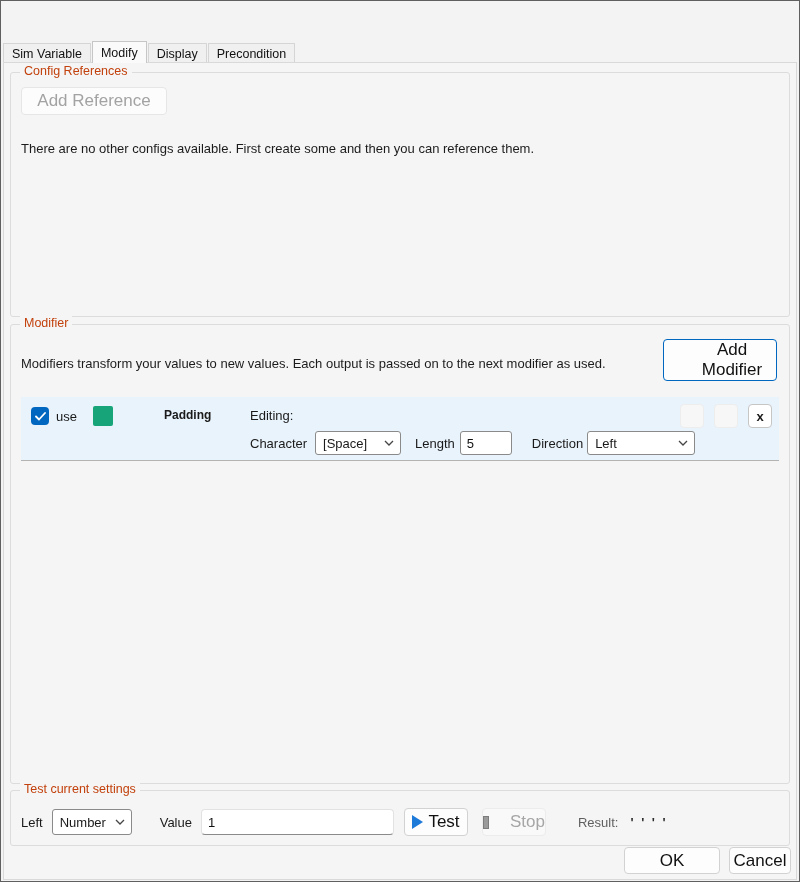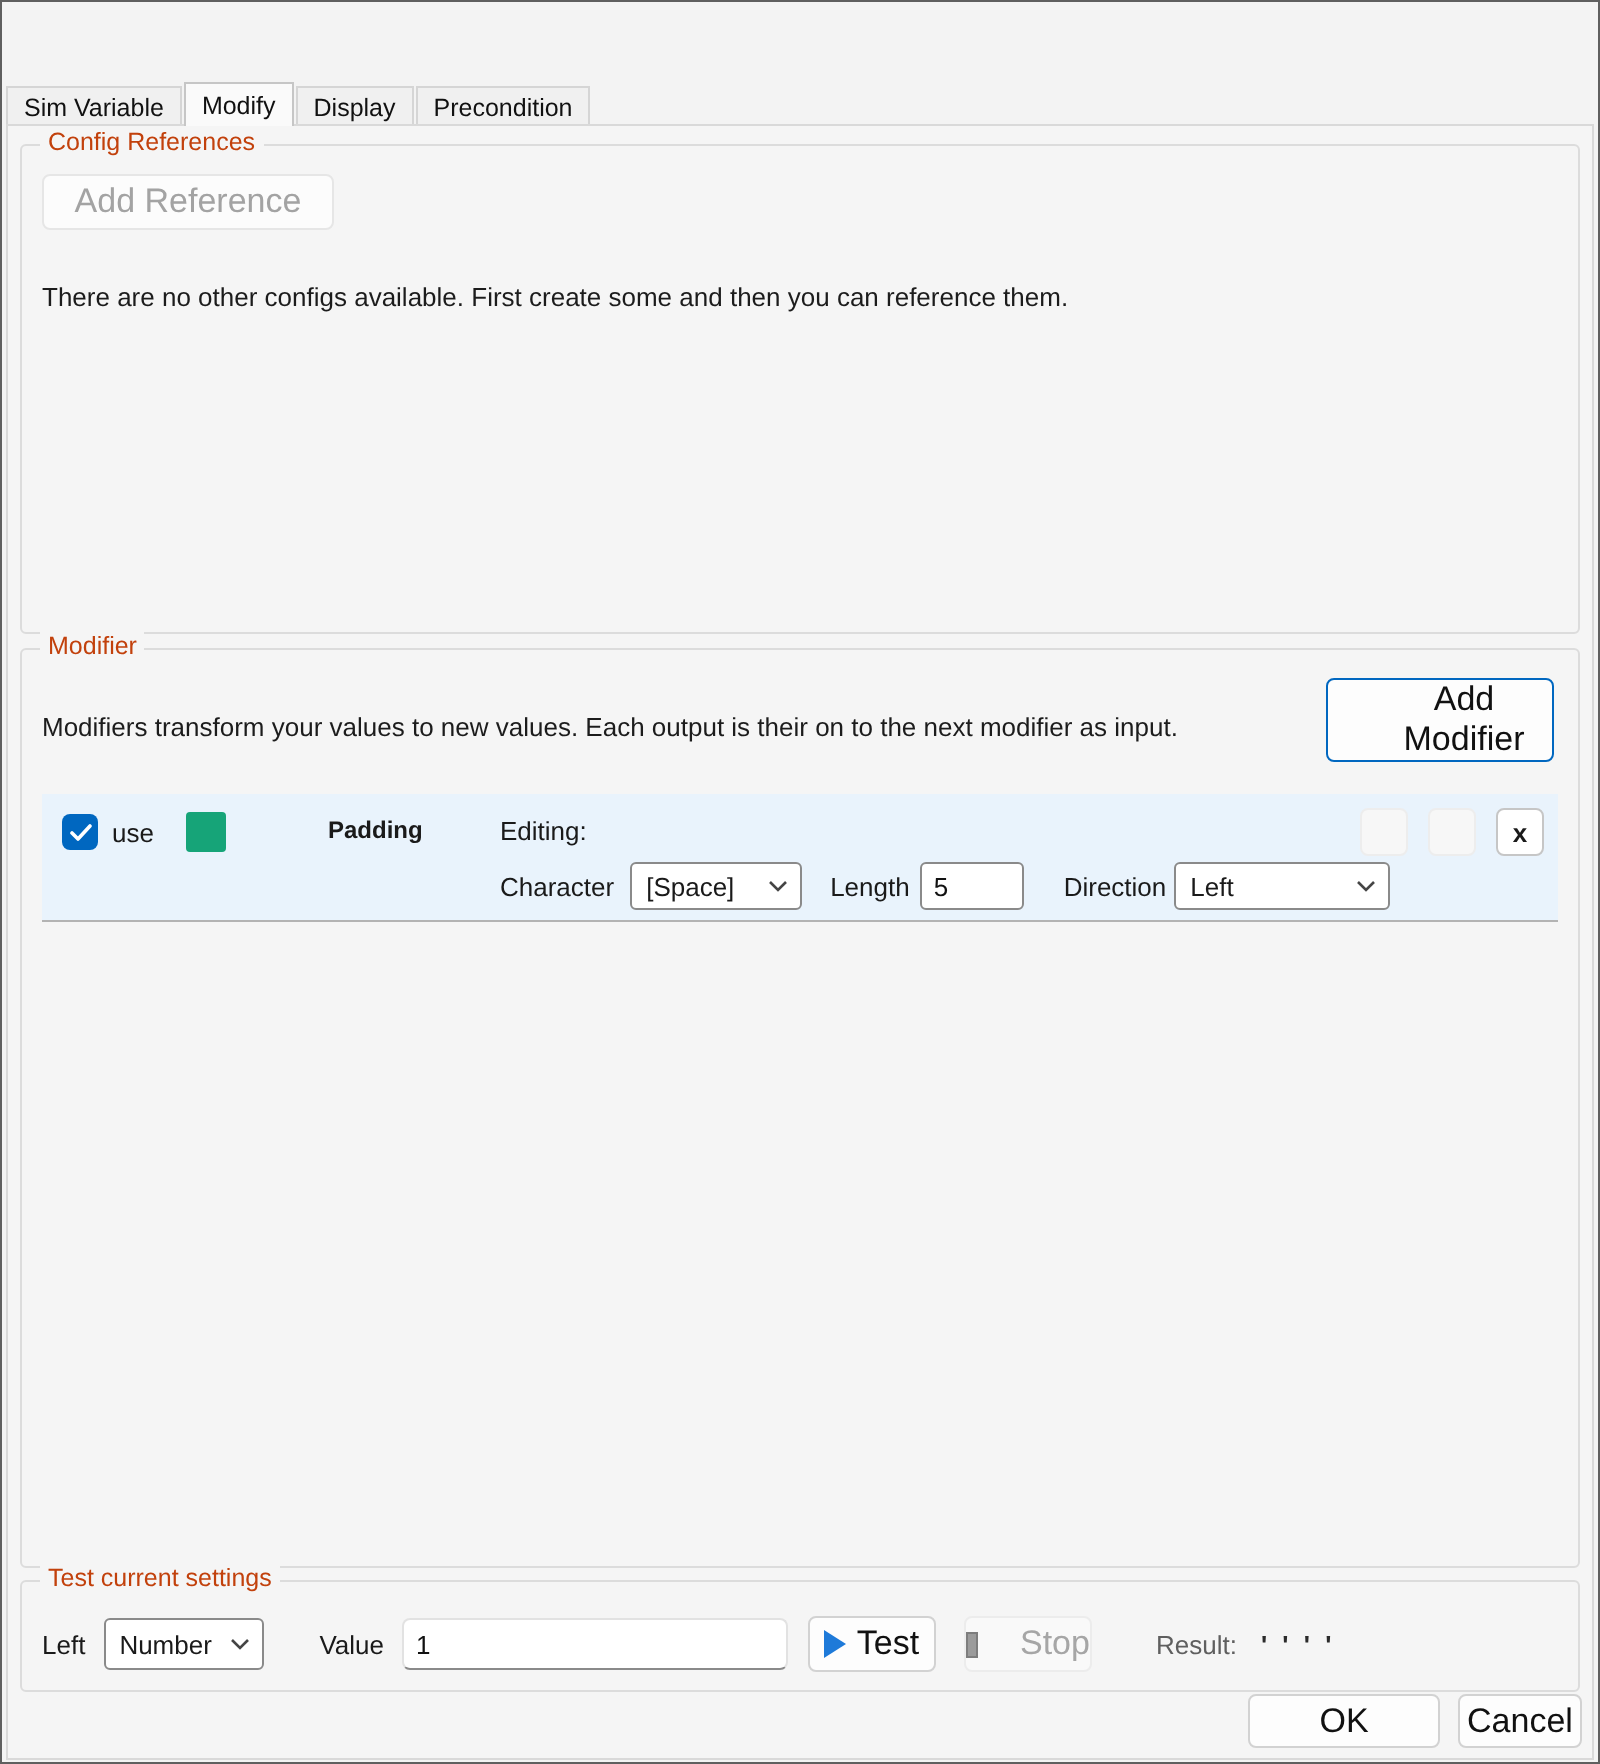--- a/index.html
+++ b/index.html
@@ -121,21 +121,21 @@
       <span class="legend">Config References</span>
       <div class="desc-row">
         <button class="btn btn-add-ref" disabled="">Add Reference</button>
       </div>
       <div class="empty-text">There are no other configs available. First create some and then you can reference them.</div>
     </div>
 
     <div class="groupbox gb-modifier">
       <span class="legend">Modifier</span>
       <div class="desc-row">
-        <div class="desc-text">Modifiers transform your values to new values. Each output is their on to the next modifier as input.</div>
+        <div class="desc-text">Modifiers transform your values to new values. Each output is passed on to the next modifier as used.</div>
         <button class="btn btn-add-mod">Add Modifier</button>
       </div>
 
       <div class="mod-row">
         <div class="checkbox">
           <svg width="11" height="9" viewBox="0 0 11 9">
               <polyline points="1,4.5 4,7.5 10,1" fill="none" stroke="#fff" stroke-width="1.8" stroke-linecap="round" stroke-linejoin="round"></polyline>
             </svg>
         </div>
         <span class="use-label">use</span>

